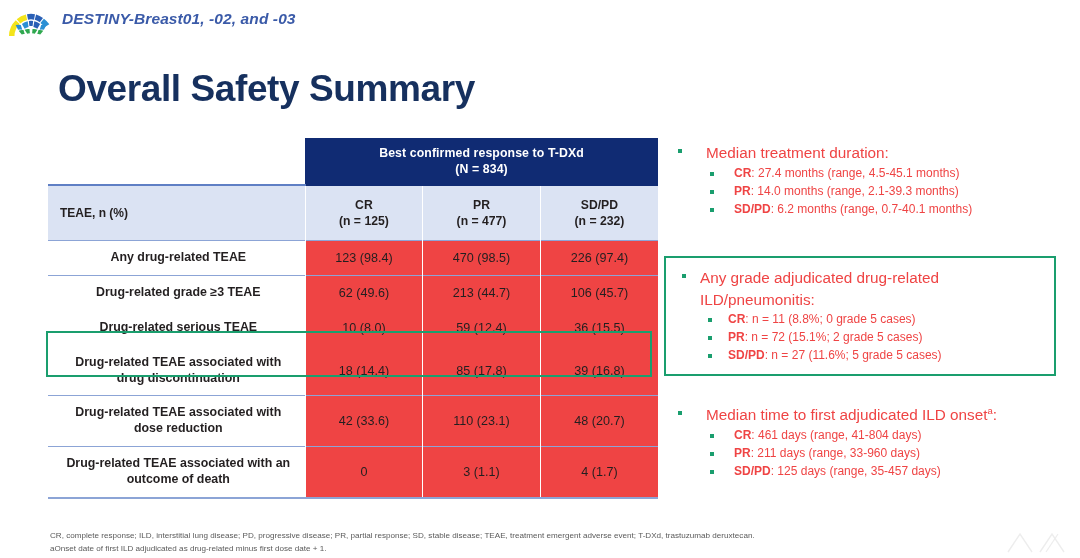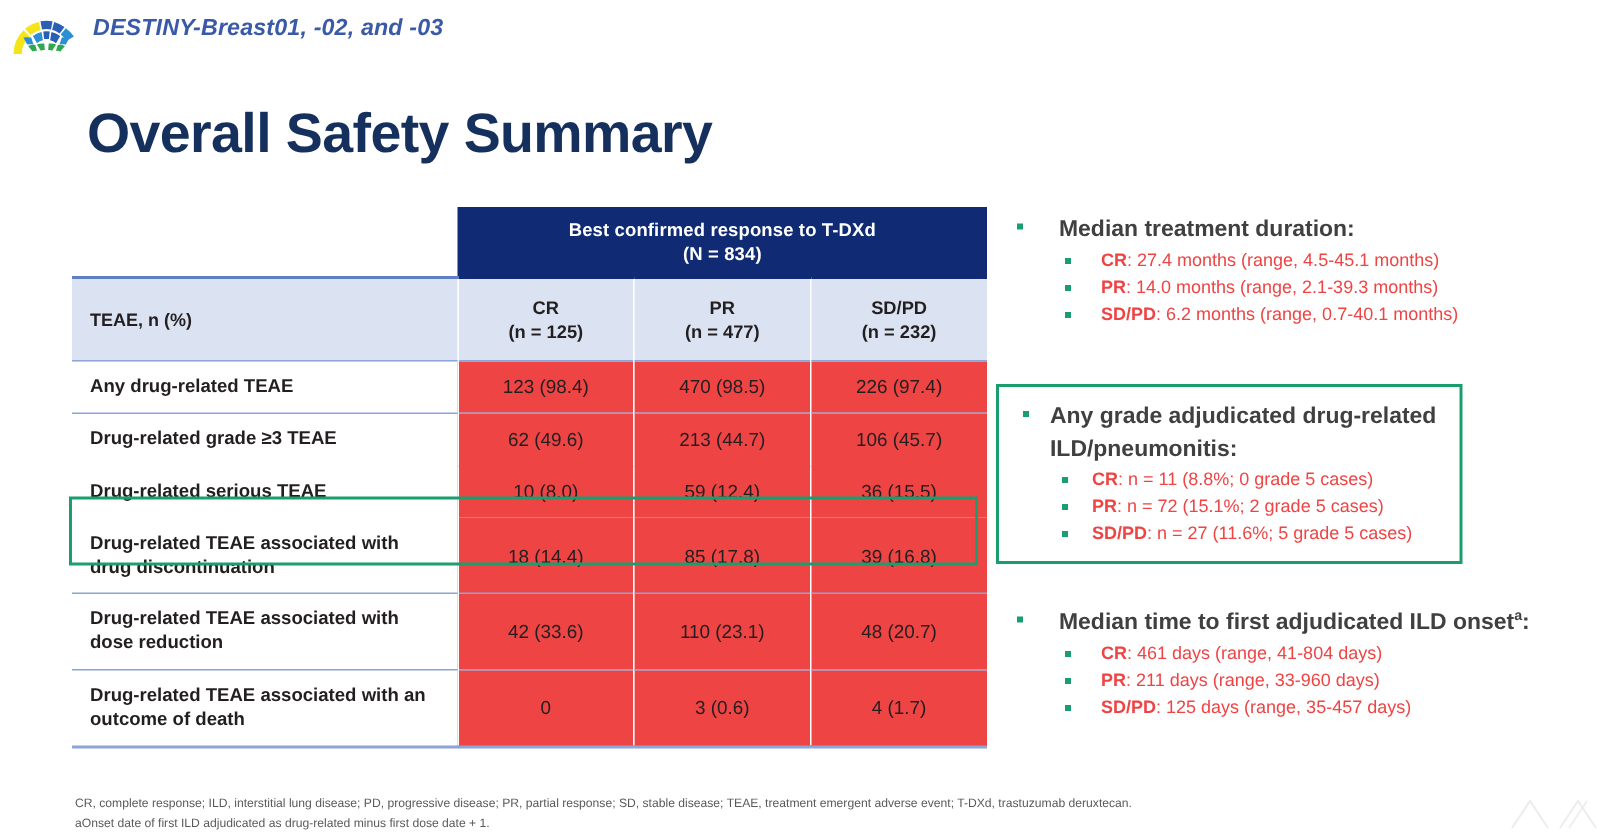--- a/index.html
+++ b/index.html
@@ -95,21 +95,21 @@
     text-align: left;
     padding-left: 12px !important;
     height: 54px;
     border-top: 2px solid #5f7fc4;
   }
 
   .row-label {
     background: #ffffff;
     font-size: 12.4px;
     font-weight: bold;
-    text-align: left;
+    text-align: center;
     padding: 9px 8px 9px 12px !important;
     line-height: 1.28;
     border-top: 1.6px solid #8ca4d6;
   }
   .row-data {
     background: #ef4444;
     font-size: 12.6px;
     text-align: center;
     border-top: 1.6px solid #8ca4d6;
     border-left: 1px solid #ffffff;
@@ -125,22 +125,21 @@
     border: 2.6px solid #1a9e6e;
     box-sizing: border-box;
     pointer-events: none;
   }
 
   .b1 {
     position: relative;
     padding-left: 34px;
     font-size: 15.3px;
     line-height: 1.42;
-    color: #404040;
-    font-weight: bold;
+    color: #ef4444;
   }
   .b1 > .bullet {
     position: absolute;
     left: 6px; top: 7px;
     width: 4px; height: 4px;
     background: #1a9e6e;
   }
   .b2 {
     position: relative;
     padding-left: 62px;
@@ -152,21 +151,21 @@
     position: absolute;
     left: 38px; top: 8px;
     width: 4px; height: 4px;
     background: #1a9e6e;
   }
   .b2 b, .b1 b { font-weight: bold; }
 
   #ild-box {
     position: absolute;
     left: 664px; top: 256px;
-    width: 311px;
+    width: 392px;
     padding: 9px 8px 10px 8px;
     border: 2.6px solid #1a9e6e;
     box-sizing: border-box;
     background: #ffffff;
   }
   #ild-box .b1 { padding-left: 26px; }
   #ild-box .b1 > .bullet { left: 8px; }
   #ild-box .b2 { padding-left: 54px; }
   #ild-box .b2 > .bullet { left: 34px; }
 
@@ -278,21 +277,21 @@
     </tr>
     <tr>
       <td class="row-label">Drug-related TEAE associated with dose reduction</td>
       <td class="row-data">42 (33.6)</td>
       <td class="row-data">110 (23.1)</td>
       <td class="row-data">48 (20.7)</td>
     </tr>
     <tr class="last-row">
       <td class="row-label">Drug-related TEAE associated with an outcome of death</td>
       <td class="row-data">0</td>
-      <td class="row-data">3 (0.6)</td>
+      <td class="row-data">3 (1.1)</td>
       <td class="row-data">4 (1.7)</td>
     </tr>
   </tbody>
 </table>
 <div id="hl-row-box"></div>
 
 <div id="blk-duration">
   <div class="b1">
     <span class="bullet"></span>
     <span>Median treatment duration:</span>

